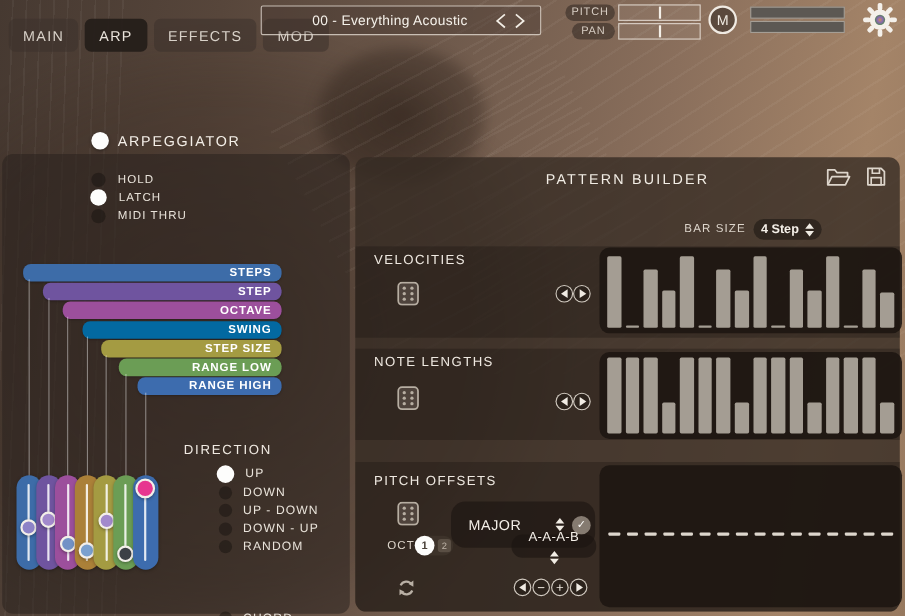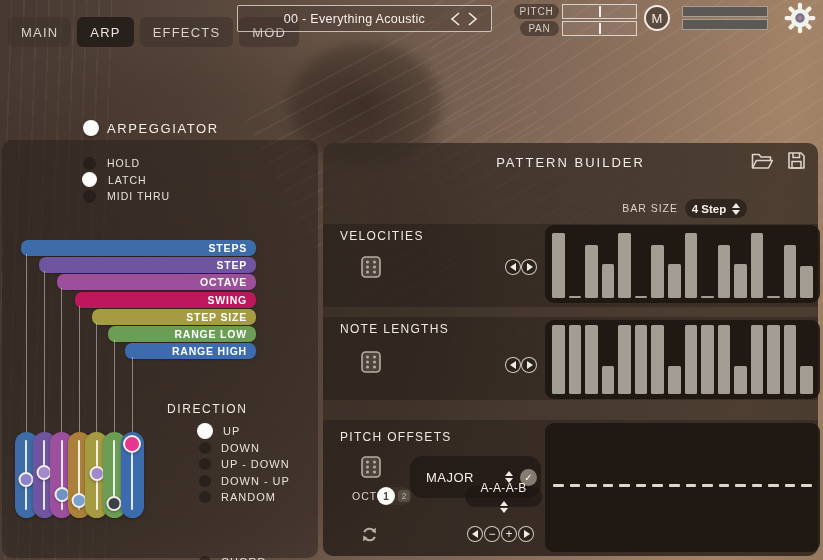--- a/index.html
+++ b/index.html
@@ -237,21 +237,21 @@
         <div class="vhandle" style="top: 32.92px; background: rgb(162, 137, 204);"></div>
       </div>
       <div class="param-pill" style="left: 55px; top: 134.4px; background: rgb(156, 79, 156);">
         <span>OCTAVE</span>
       </div>
       <div class="param-line" style="left: 59px; top: 148.4px; height: 151.6px;"></div>
       <div class="vtrack" style="left: 48px; top: 292px; background: rgb(156, 79, 156);">
         <div class="rail"></div>
         <div class="vhandle" style="top: 55.28px; background: rgb(114, 146, 198);"></div>
       </div>
-      <div class="param-pill" style="left: 73px; top: 151.6px; background: #be185d;">
+      <div class="param-pill" style="left: 73px; top: 151.6px; background: #0369a1;">
         <span>SWING</span>
       </div>
       <div class="param-line" style="left: 76.5px; top: 165.6px; height: 134.4px;"></div>
       <div class="vtrack" style="left: 65.5px; top: 292px; background: rgb(171, 128, 56);">
         <div class="rail"></div>
         <div class="vhandle" style="top: 61.3px; background: rgb(122, 160, 207);"></div>
       </div>
       <div class="param-pill" style="left: 90px; top: 168.8px; background: rgb(164, 155, 66);">
         <span>STEP SIZE</span>
       </div>

